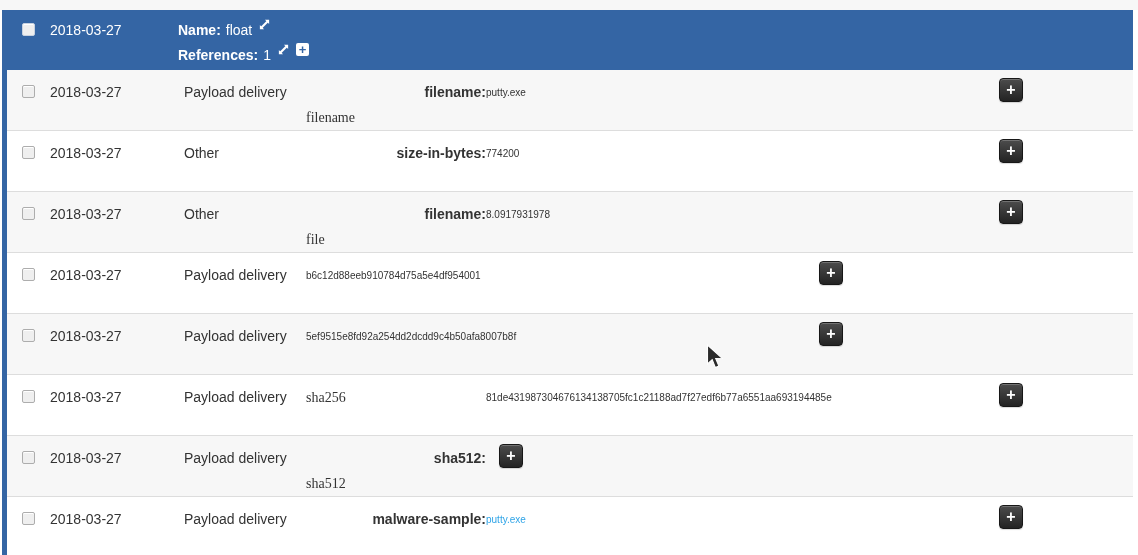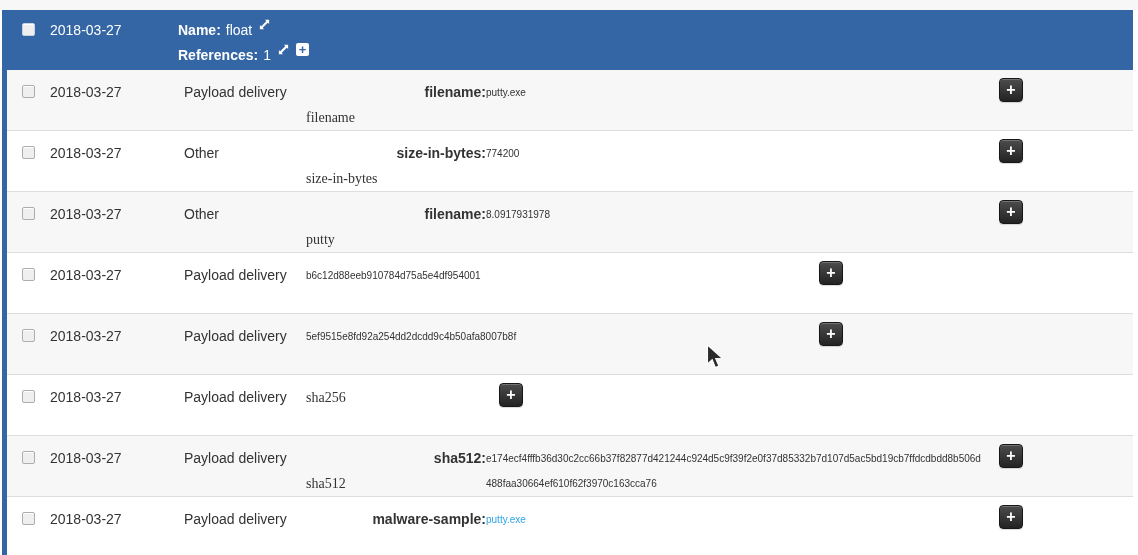--- a/index.html
+++ b/index.html
@@ -119,37 +119,36 @@
   </div>
 
   <div class="row even">
     <span class="cell check">
       <span class="checkbox"></span>
     </span>
     <span class="cell date">2018-03-27</span>
     <span class="cell category">Other</span>
     <span class="cell type">
       <span class="type-label">size-in-bytes:</span>
-      <span class="type-sub">size-in-bytes</span>
     </span>
     <span class="cell value">774200</span>
     <span class="cell action">
       <button class="add-btn">+</button>
     </span>
   </div>
 
   <div class="row odd">
     <span class="cell check">
       <span class="checkbox"></span>
     </span>
     <span class="cell date">2018-03-27</span>
     <span class="cell category">Other</span>
     <span class="cell type">
       <span class="type-label">filename:</span>
-      <span class="type-sub">putty</span>
+      <span class="type-sub">file</span>
     </span>
     <span class="cell value">8.0917931978</span>
     <span class="cell action">
       <button class="add-btn">+</button>
     </span>
   </div>
 
   <div class="row even">
     <span class="cell check">
       <span class="checkbox"></span>
@@ -176,36 +175,36 @@
 
   <div class="row even">
     <span class="cell check">
       <span class="checkbox"></span>
     </span>
     <span class="cell date">2018-03-27</span>
     <span class="cell category">Payload delivery</span>
     <span class="cell type">
       <span class="type-sub">sha256</span>
     </span>
+    <span class="cell value">81de431987304676134138705fc1c21188ad7f27edf6b77a6551aa693194485e</span>
     <span class="cell action">
       <button class="add-btn">+</button>
     </span>
   </div>
 
   <div class="row odd">
     <span class="cell check">
       <span class="checkbox"></span>
     </span>
     <span class="cell date">2018-03-27</span>
     <span class="cell category">Payload delivery</span>
     <span class="cell type">
       <span class="type-label">sha512:</span>
       <span class="type-sub">sha512</span>
     </span>
-    <span class="cell value">e174ecf4fffb36d30c2cc66b37f82877d421244c924d5c9f39f2e0f37d85332b7d107d5ac5bd19cb7ffdcdbdd8b506d488faa30664ef610f62f3970c163cca76</span>
     <span class="cell action">
       <button class="add-btn">+</button>
     </span>
   </div>
 
   <div class="row even">
     <span class="cell check">
       <span class="checkbox"></span>
     </span>
     <span class="cell date">2018-03-27</span>

